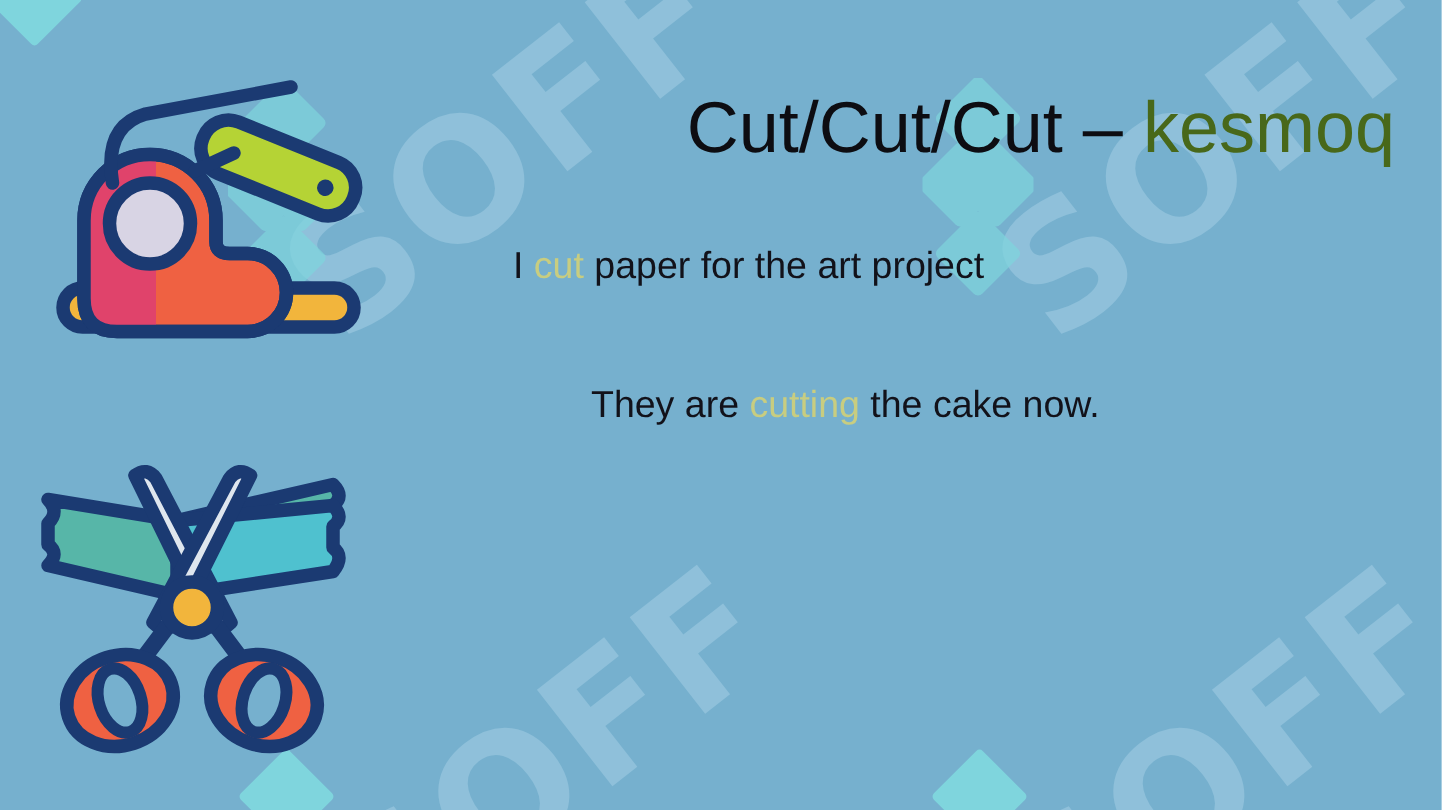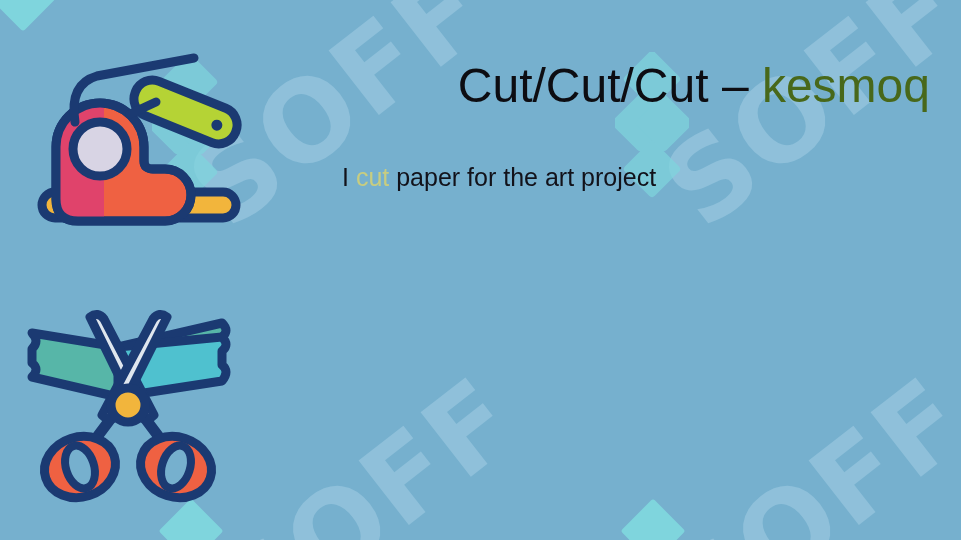--- a/index.html
+++ b/index.html
@@ -168,15 +168,18 @@
   </svg>
 
   <div class="title">
     <span>Cut/Cut/Cut</span><span> – </span><span class="accent">kesmoq</span>
   </div>
 
   <div class="sentence" id="s1">
     <span>I </span><span class="hl">cut</span><span> paper for the art project</span>
   </div>
 
+  <div class="sentence" id="s2">
+    <span>They are </span><span class="hl">cutting</span><span> the cake now.</span>
+  </div>
 
 
 </div>
 
 </body></html>

